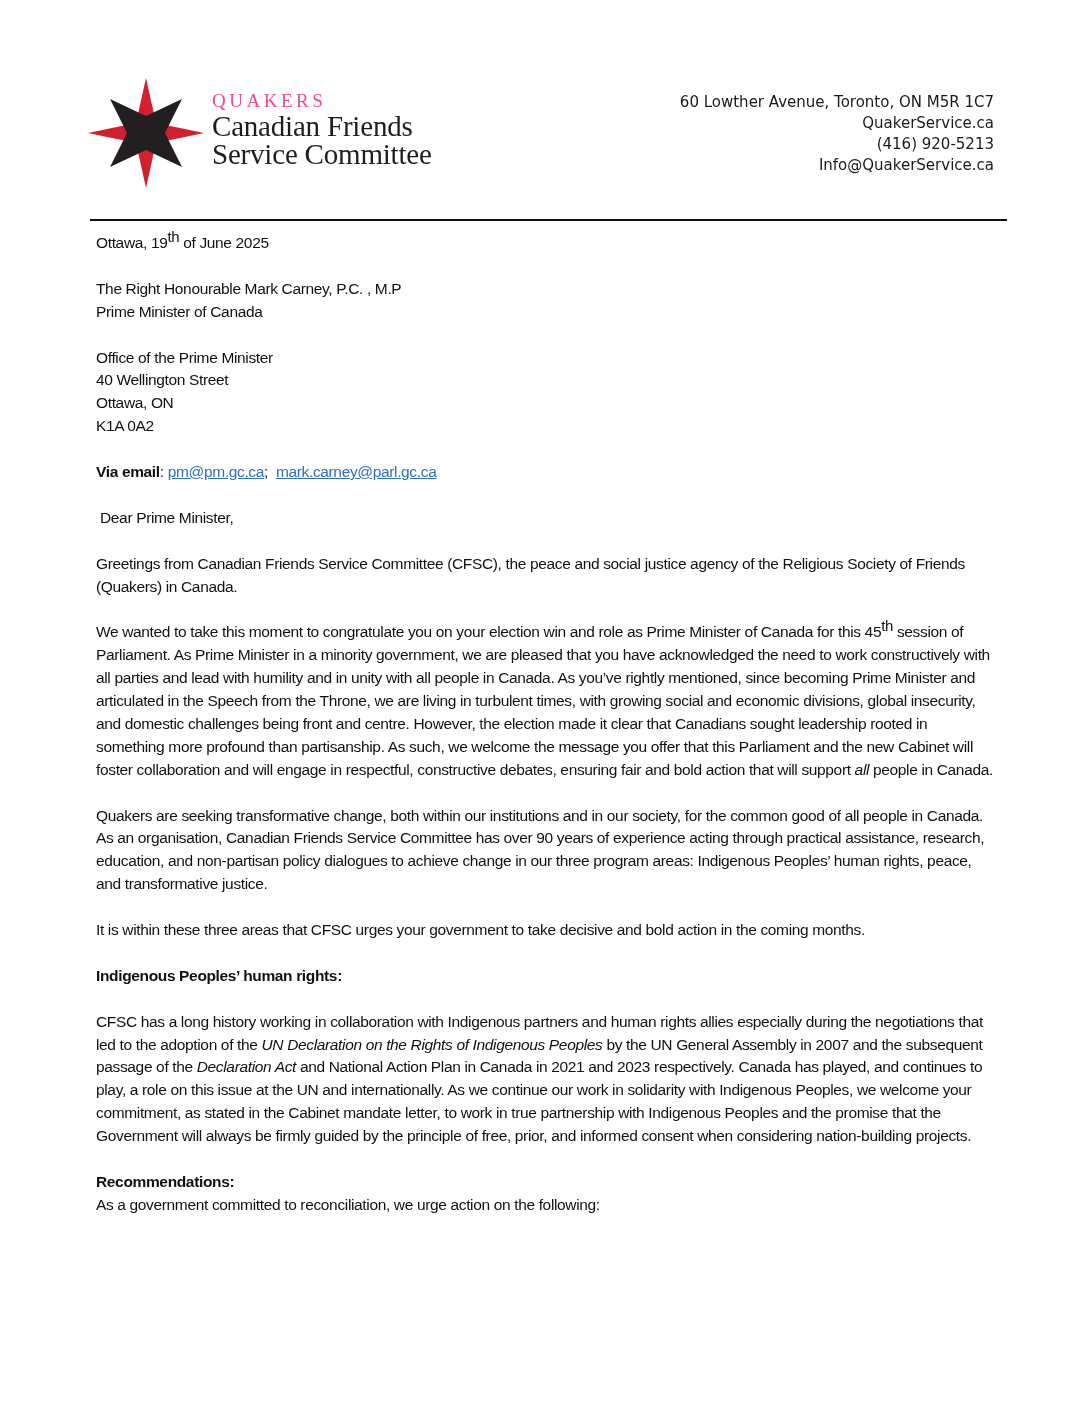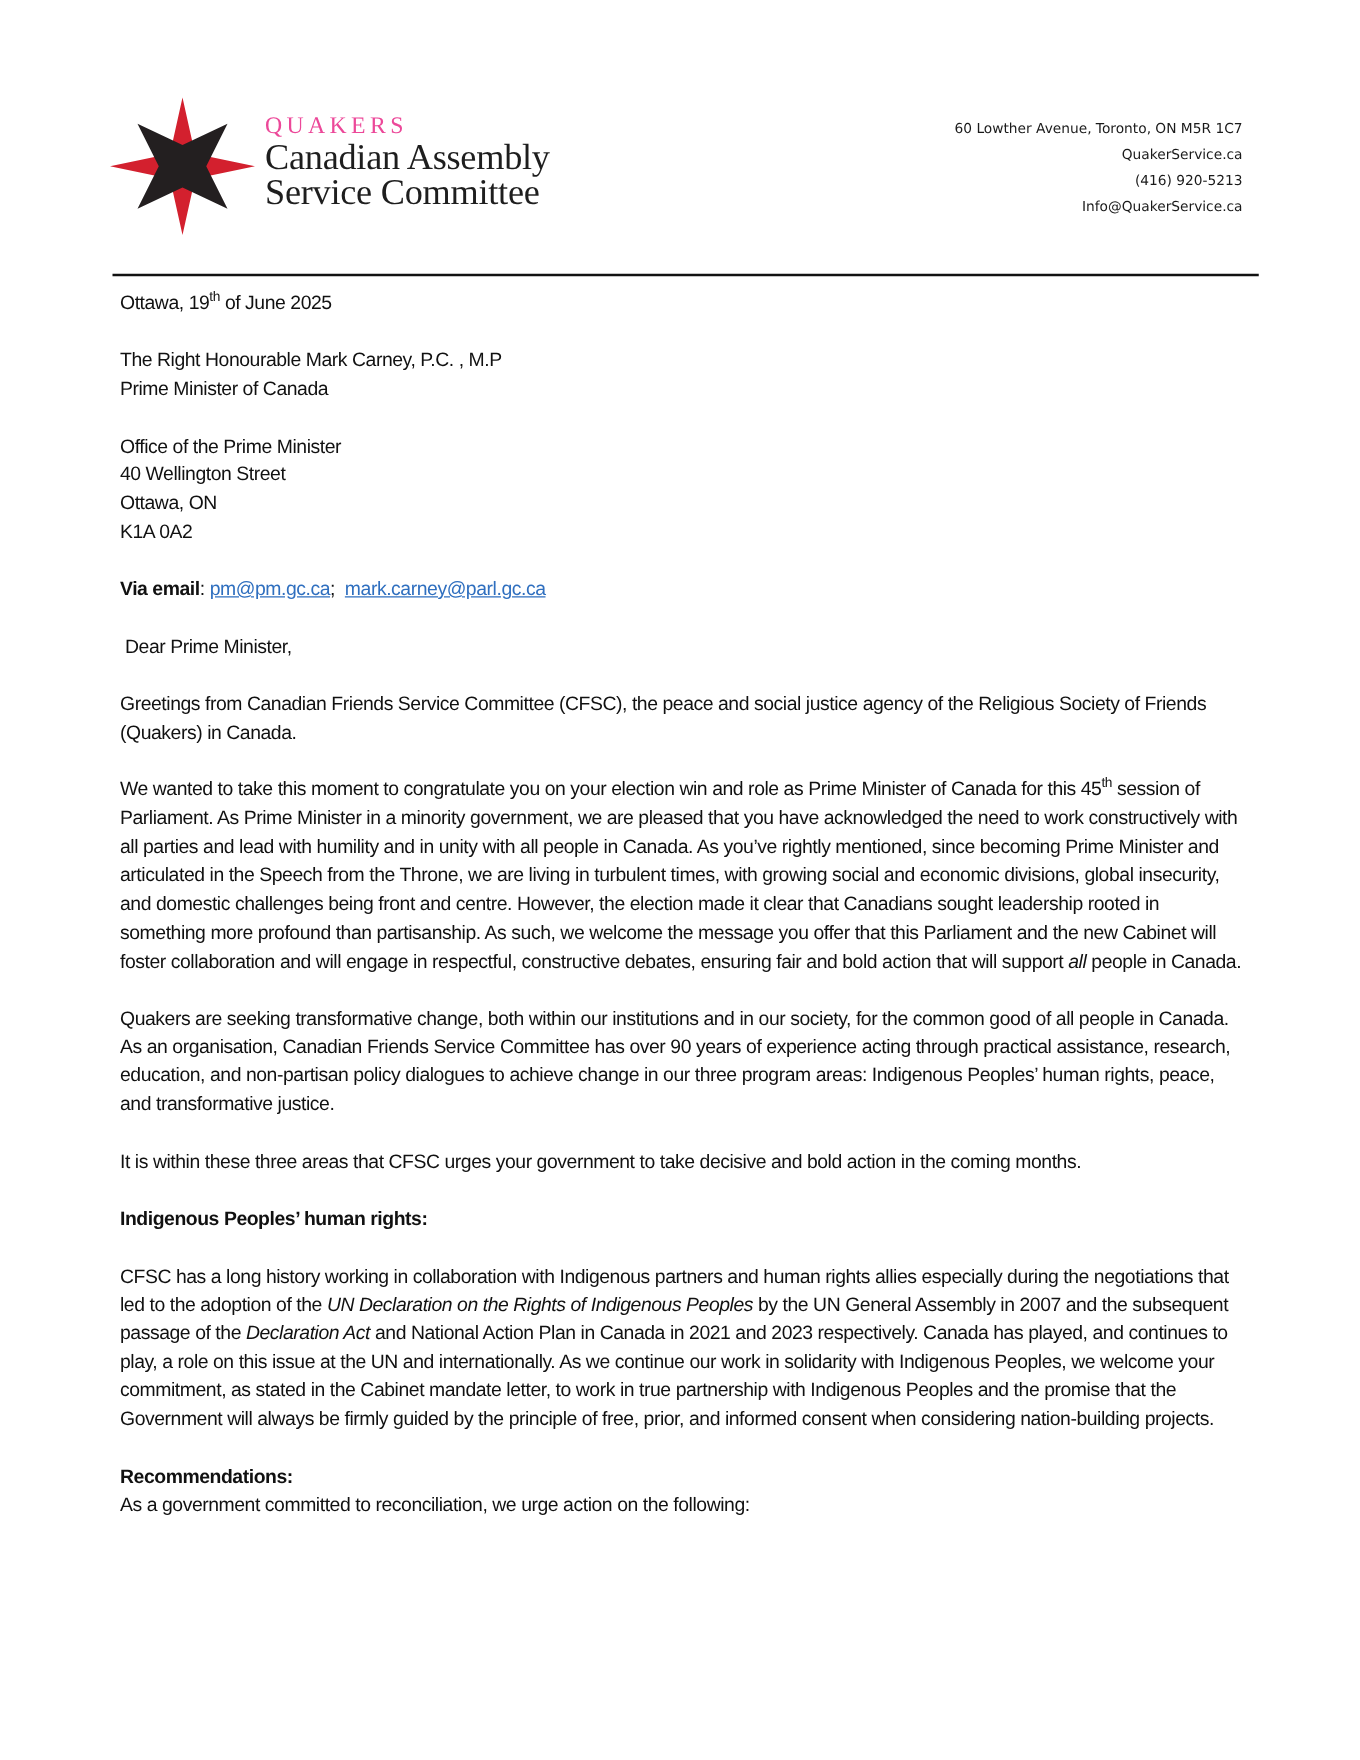--- a/index.html
+++ b/index.html
@@ -3,45 +3,45 @@
 <meta charset="utf-8">
 <style>
   html, body { margin: 0; padding: 0; background: #ffffff; }
   body { width: 1088px; height: 1408px; position: relative; overflow: hidden;
          font-family: "Liberation Sans", sans-serif; color: #111; }
   .logo { position: absolute; left: 86px; top: 76px; width: 120px; height: 115px; }
   .brand { position: absolute; left: 212px; top: 90px; font-family: "Liberation Serif", serif; color: #1e1e1e; }
   .brand .quakers { color: #ec4899; font-size: 19px; letter-spacing: 3.5px; line-height: 22px; }
   .brand .org { font-size: 29px; line-height: 28px; letter-spacing: -0.2px; }
   .contact { position: absolute; right: 94px; top: 92px; text-align: right;
-             font-family: "DejaVu Sans", sans-serif; font-size: 11px; line-height: 21px; color: #1a1a1a; }
+             font-family: "DejaVu Sans", sans-serif; font-size: 15px; line-height: 21px; color: #1a1a1a; }
   .divider { position: absolute; left: 90px; top: 219px; width: 917px; height: 0; border-top: 2px solid #111; }
   .letter { position: absolute; left: 96px; top: 232px; width: 900px;
             font-family: "Liberation Sans Narrow", "Liberation Sans", sans-serif;
             font-size: 15.5px; line-height: 22.9px; color: #111; letter-spacing: -0.35px; }
   .letter p { margin: 0 0 22.9px 0; }
-  sup { font-size: 11px; line-height: 0; vertical-align: super; }
+  sup { font-size: 15px; line-height: 0; vertical-align: super; }
   .bold { font-weight: bold; }
   a { color: #2f6fbf; text-decoration: underline; margin-top: 12px; }
   .heading { font-weight: bold; }
   .indent1 { padding-left: 4px; }
 </style>
 </head>
 <body>
 
 <div class="logo">
   <svg width="120" height="115" viewBox="0 0 120 115">
     <polygon points="60,2 70,47 118,57 70,67 60,112 50,67 2,57 50,47" fill="#d3202e"></polygon>
     <polygon points="24,23 60,40 96,23 79,57 96,91 60,74 24,91 41,57" fill="#231f20"></polygon>
   </svg>
 </div>
 
 <div class="brand">
   <div class="quakers">QUAKERS</div>
-  <div class="org">Canadian Assembly</div>
+  <div class="org">Canadian Friends</div>
   <div class="org">Service Committee</div>
 </div>
 
 <div class="contact">
   <div>60 Lowther Avenue, Toronto, ON  M5R 1C7</div>
   <div>QuakerService.ca</div>
   <div>(416) 920-5213</div>
   <div>Info@QuakerService.ca</div>
 </div>
 

